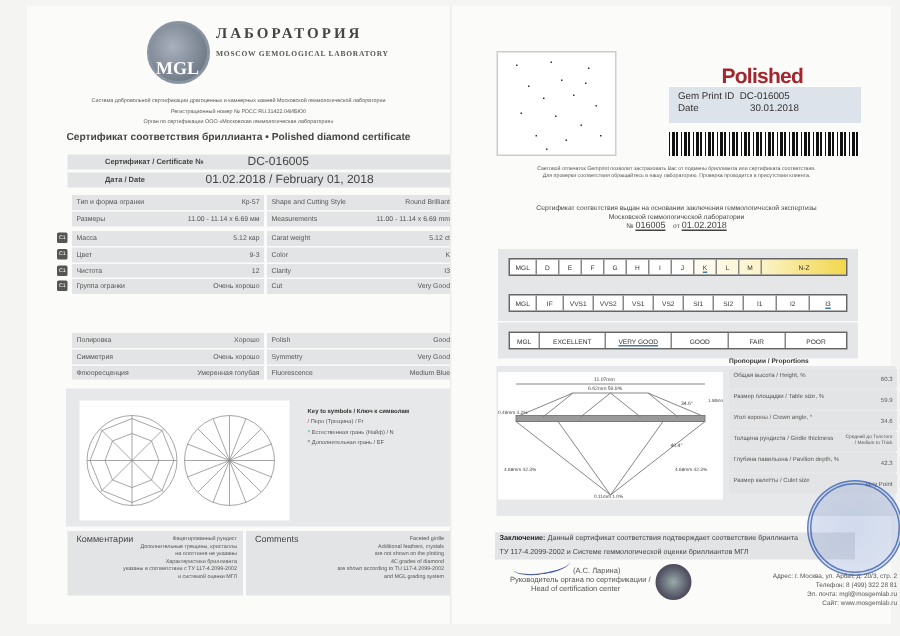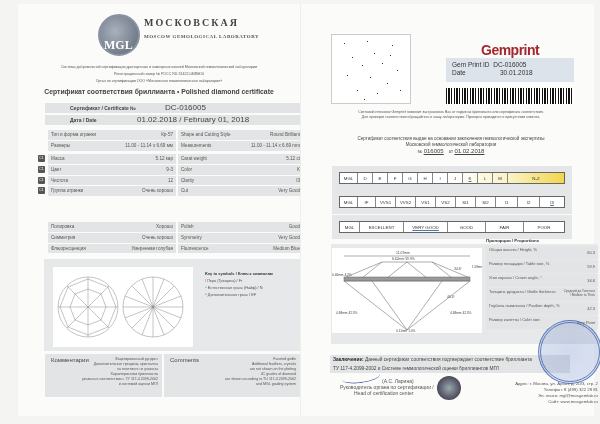--- a/index.html
+++ b/index.html
@@ -56,21 +56,21 @@
 .sigline{position:absolute;left:342px;top:371px;width:38px;height:12px;border-bottom:1px solid #4d5fa3;border-radius:50%;transform:rotate(-8deg)}
 </style>
 </head>
 <body>
 
 <div class="page left">
   <div class="logo">
       <span>MGL</span>
     </div>
   <div class="org">
-    <div>МОСКОВСКАЯ</div>
+    <div>ЛАБОРАТОРИЯ</div>
     <div class="en">MOSCOW GEMOLOGICAL LABORATORY</div>
   </div>
   <div class="small" style="top:60px">Система добровольной сертификации драгоценных и камнерных камней Московской геммологической лаборатории</div>
   <div class="small" style="top:67px">Регистрационный номер № РОСС RU.31422.04ИБЮ0</div>
   <div class="small" style="top:74px">Орган по сертификации ООО «Московская геммологическая лаборатория»</div>
   <div class="title">Сертификат соответствия бриллианта • Polished diamond certificate</div>
 
   <div class="certrow" style="top:99px;width:255px">
     <span style="padding-left:25px">Сертификат / Certificate №</span>
     <span class="val" style="left:120px;top:0">DC-016005</span>
@@ -193,21 +193,21 @@
       <div class="dot" style="left:65px;top:35px"></div>
     <div class="dot" style="left:15px;top:40px"></div>
       <div class="dot" style="left:38px;top:42px"></div>
     <div class="dot" style="left:55px;top:48px"></div>
       <div class="dot" style="left:25px;top:55px"></div>
     <div class="dot" style="left:45px;top:58px"></div>
       <div class="dot" style="left:68px;top:55px"></div>
     <div class="dot" style="left:32px;top:64px"></div>
       <div class="dot" style="left:58px;top:20px"></div>
   </div>
-  <div class="gem-logo">Gemprint</div>
+  <div class="gem-logo">Polished</div>
   <div class="gem-box">
     <div><span>Gem Print  ID</span>&nbsp;&nbsp;<span>DC-016005</span></div>
     <div><span>Date</span><span style="position:absolute;left:54px">30.01.2018</span></div>
   </div>
   <div class="barcode"></div>
   <div class="gnote">
     <div>Световой отпечаток Gemprint позволит застраховать Вас от подмены бриллианта или сертификата соответствия.</div>
     <div>Для проверки соответствия обращайтесь в нашу лабораторию. Проверка проводится в присутствии клиента.</div>
   </div>
 

